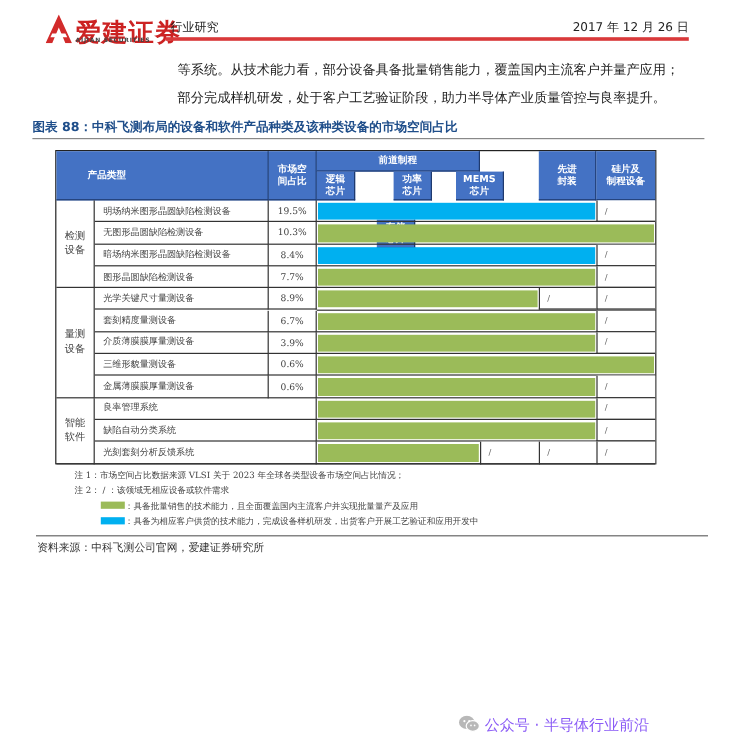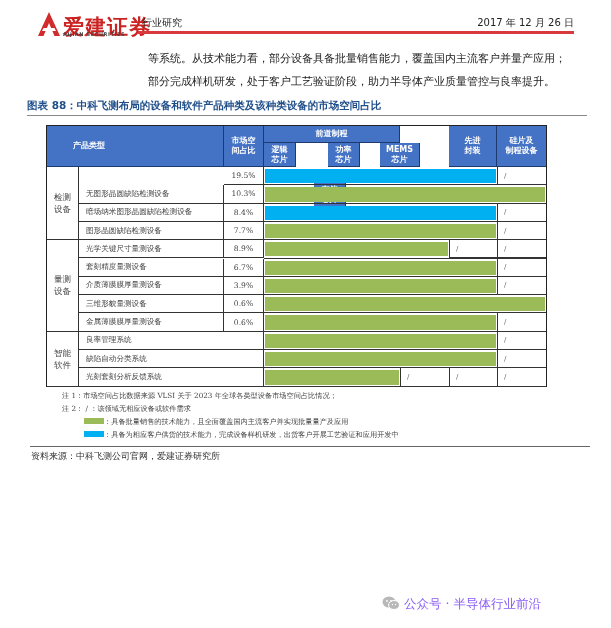--- a/index.html
+++ b/index.html
@@ -86,20 +86,21 @@
     <div class="cell hdr" style="left: 402px; top: 0px; width: 48px; height: 41px; white-space: pre-line;">先进
 封装</div>
     <div class="cell hdr" style="left: 450px; top: 0px; width: 49px; height: 41px; white-space: pre-line; border-right: none;">硅片及
 制程设备</div>
     <div class="cell cat" style="left: 0px; top: 41px; width: 32px; height: 73.2px; white-space: pre-line;">检测
 设备</div>
     <div class="cell cat" style="left: 0px; top: 114.2px; width: 32px; height: 91.5px; white-space: pre-line;">量测
 设备</div>
     <div class="cell cat" style="left: 0px; top: 205.7px; width: 32px; height: 54.9px; white-space: pre-line;">智能
 软件</div>
+    <div class="cell name" style="left: 32px; top: 41px; width: 145px; height: 18.3px;">明场纳米图形晶圆缺陷检测设备</div>
     <div class="cell pct" style="left: 177px; top: 41px; width: 40px; height: 18.3px;">19.5%</div>
     <div class="cell bar" style="left: 218px; top: 43px; width: 231px; height: 14.3px; background: rgb(0, 176, 240);"></div>
     <div class="cell slash" style="left: 450px; top: 41px; width: 49px; height: 18.3px;">/</div>
     <div class="rowline" style="left: 217px; top: 58.3px; width: 282px;"></div>
     <div class="cell name" style="left: 32px; top: 59.3px; width: 145px; height: 18.3px;">无图形晶圆缺陷检测设备</div>
     <div class="cell pct" style="left: 177px; top: 59.3px; width: 40px; height: 18.3px;">10.3%</div>
     <div class="cell bar" style="left: 218px; top: 61.3px; width: 280px; height: 14.3px; background: rgb(155, 187, 89);"></div>
     <div class="rowline" style="left: 217px; top: 76.6px; width: 282px;"></div>
     <div class="cell name" style="left: 32px; top: 77.6px; width: 145px; height: 18.3px;">暗场纳米图形晶圆缺陷检测设备</div>
     <div class="cell pct" style="left: 177px; top: 77.6px; width: 40px; height: 18.3px;">8.4%</div>

